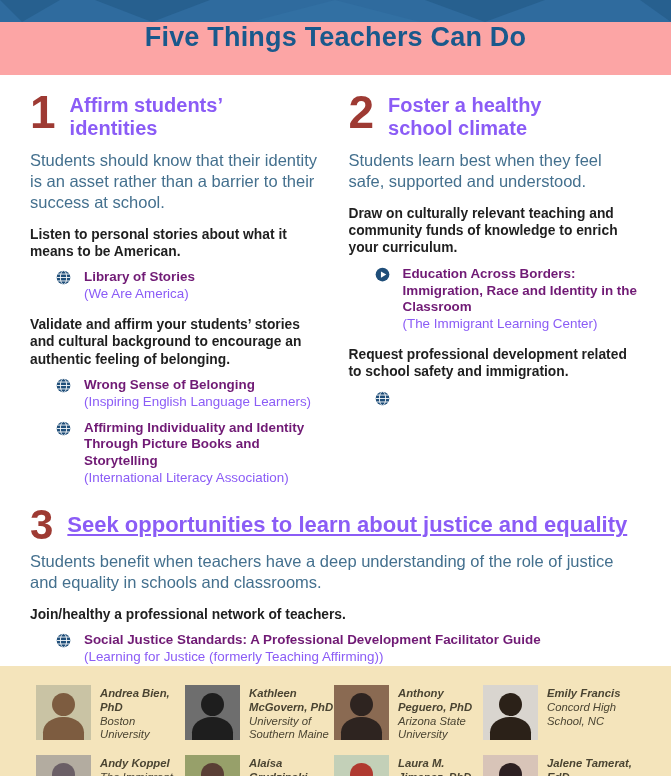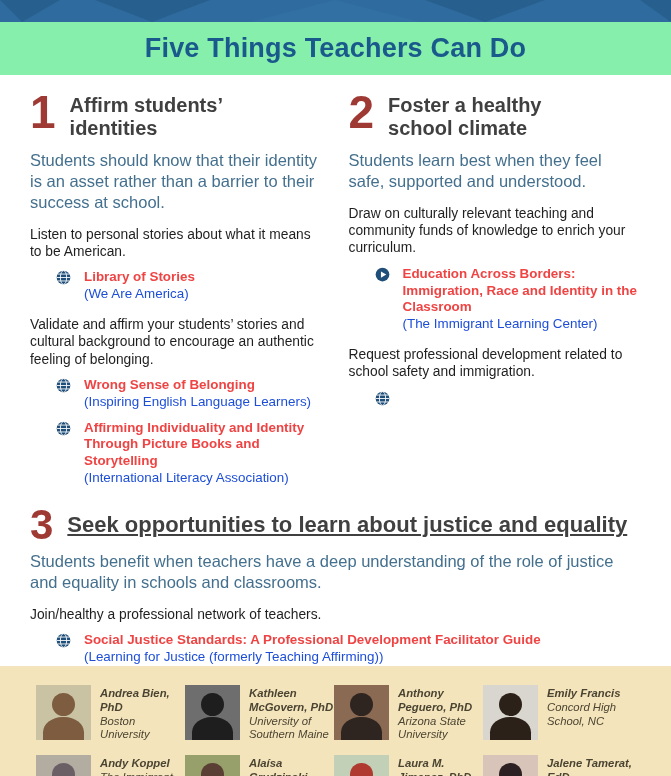--- a/index.html
+++ b/index.html
@@ -3,39 +3,39 @@
 <meta charset="utf-8">
 <style>
   html,body{margin:0;padding:0;}
   body{width:671px;height:776px;font-family:"Liberation Sans",sans-serif;background:#ffffff;}
   .page{width:671px;height:776px;display:flex;flex-direction:column;overflow:hidden;background:#ffffff;}
 
   
   .top-band{height:22px;flex:none;line-height:0;}
 
   
-  .title-band{height:53px;flex:none;background:#86efac;display:flex;align-items:center;justify-content:center;}
+  .title-band{height:53px;flex:none;background:#fca5a5;display:flex;align-items:flex-start;justify-content:center;}
   .title-band h1{margin:0;font-size:27px;font-weight:bold;color:#19598c;letter-spacing:.2px;}
 
   
   .content{flex:1;background:#ffffff;padding:16px 30px 0 30px;box-sizing:border-box;}
   .columns{display:flex;gap:26px;}
   .col{flex:1;min-width:0;}
 
   .section-head{display:flex;align-items:flex-start;}
   .sec-num{font-size:46px;font-weight:bold;color:#9e3a33;line-height:.95;margin-right:14px;flex:none;}
-  .sec-title{font-size:20px;font-weight:bold;color:#404040;line-height:1.15;padding-top:3px;max-width:175px;}
+  .sec-title{font-size:20px;font-weight:bold;color:#8b5cf6;line-height:1.15;padding-top:3px;max-width:175px;}
 
   .intro{margin-top:10px;font-size:16.5px;color:#44708e;line-height:1.27;}
-  .lead{margin-top:13px;font-size:13.8px;font-weight:normal;color:#1f1f1f;line-height:1.25;}
+  .lead{margin-top:13px;font-size:13.8px;font-weight:bold;color:#1f1f1f;line-height:1.25;}
 
   .link-item{display:flex;margin:9px 0 0 26px;}
   .link-icon{width:15px;height:15px;flex:none;margin-right:13px;margin-top:1px;}
-  .link-title{font-size:13.4px;font-weight:bold;color:#ef4444;line-height:1.26;}
-  .link-src{font-size:13.4px;color:#1d4ed8;line-height:1.26;}
+  .link-title{font-size:13.4px;font-weight:bold;color:#701a75;line-height:1.26;}
+  .link-src{font-size:13.4px;color:#8b5cf6;line-height:1.26;}
 
   .section3{margin-top:18px;}
   .section3 .section-head{align-items:center;}
   .section3 .sec-num{font-size:42px;}
   .section3 .sec-title{font-size:22px;max-width:none;padding-top:0;text-decoration:underline;}
   .section3 .intro{margin-top:6px;max-width:620px;}
 
   
   .footer{flex:none;height:159px;background:#f4e4bb;box-sizing:border-box;padding:19px 0 0 36px;}
   .people{display:grid;grid-template-columns:repeat(4,149px);row-gap:13px;}

